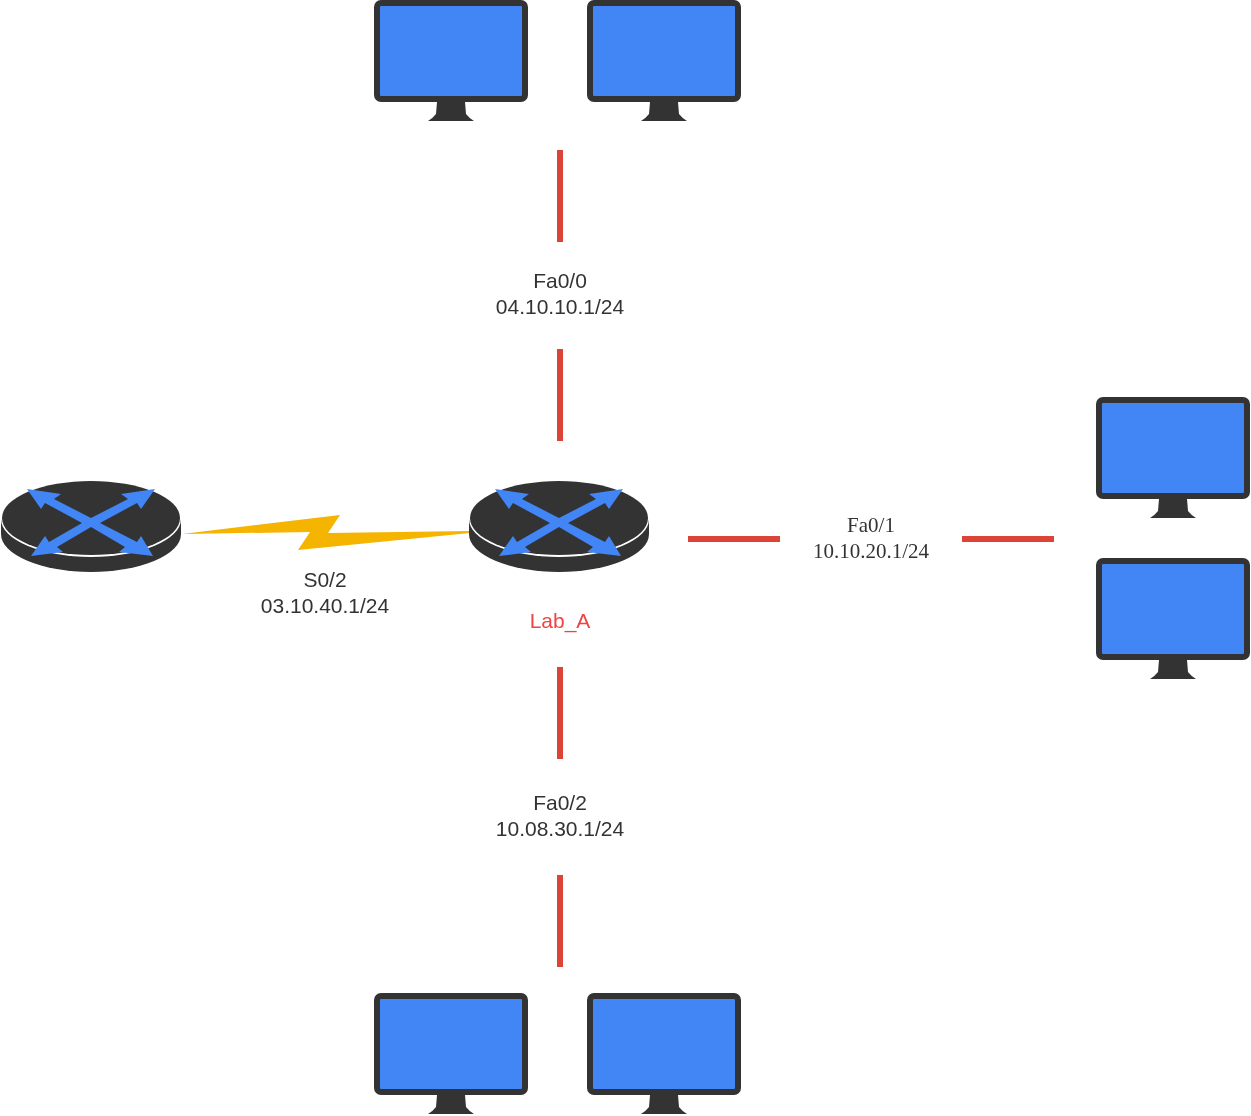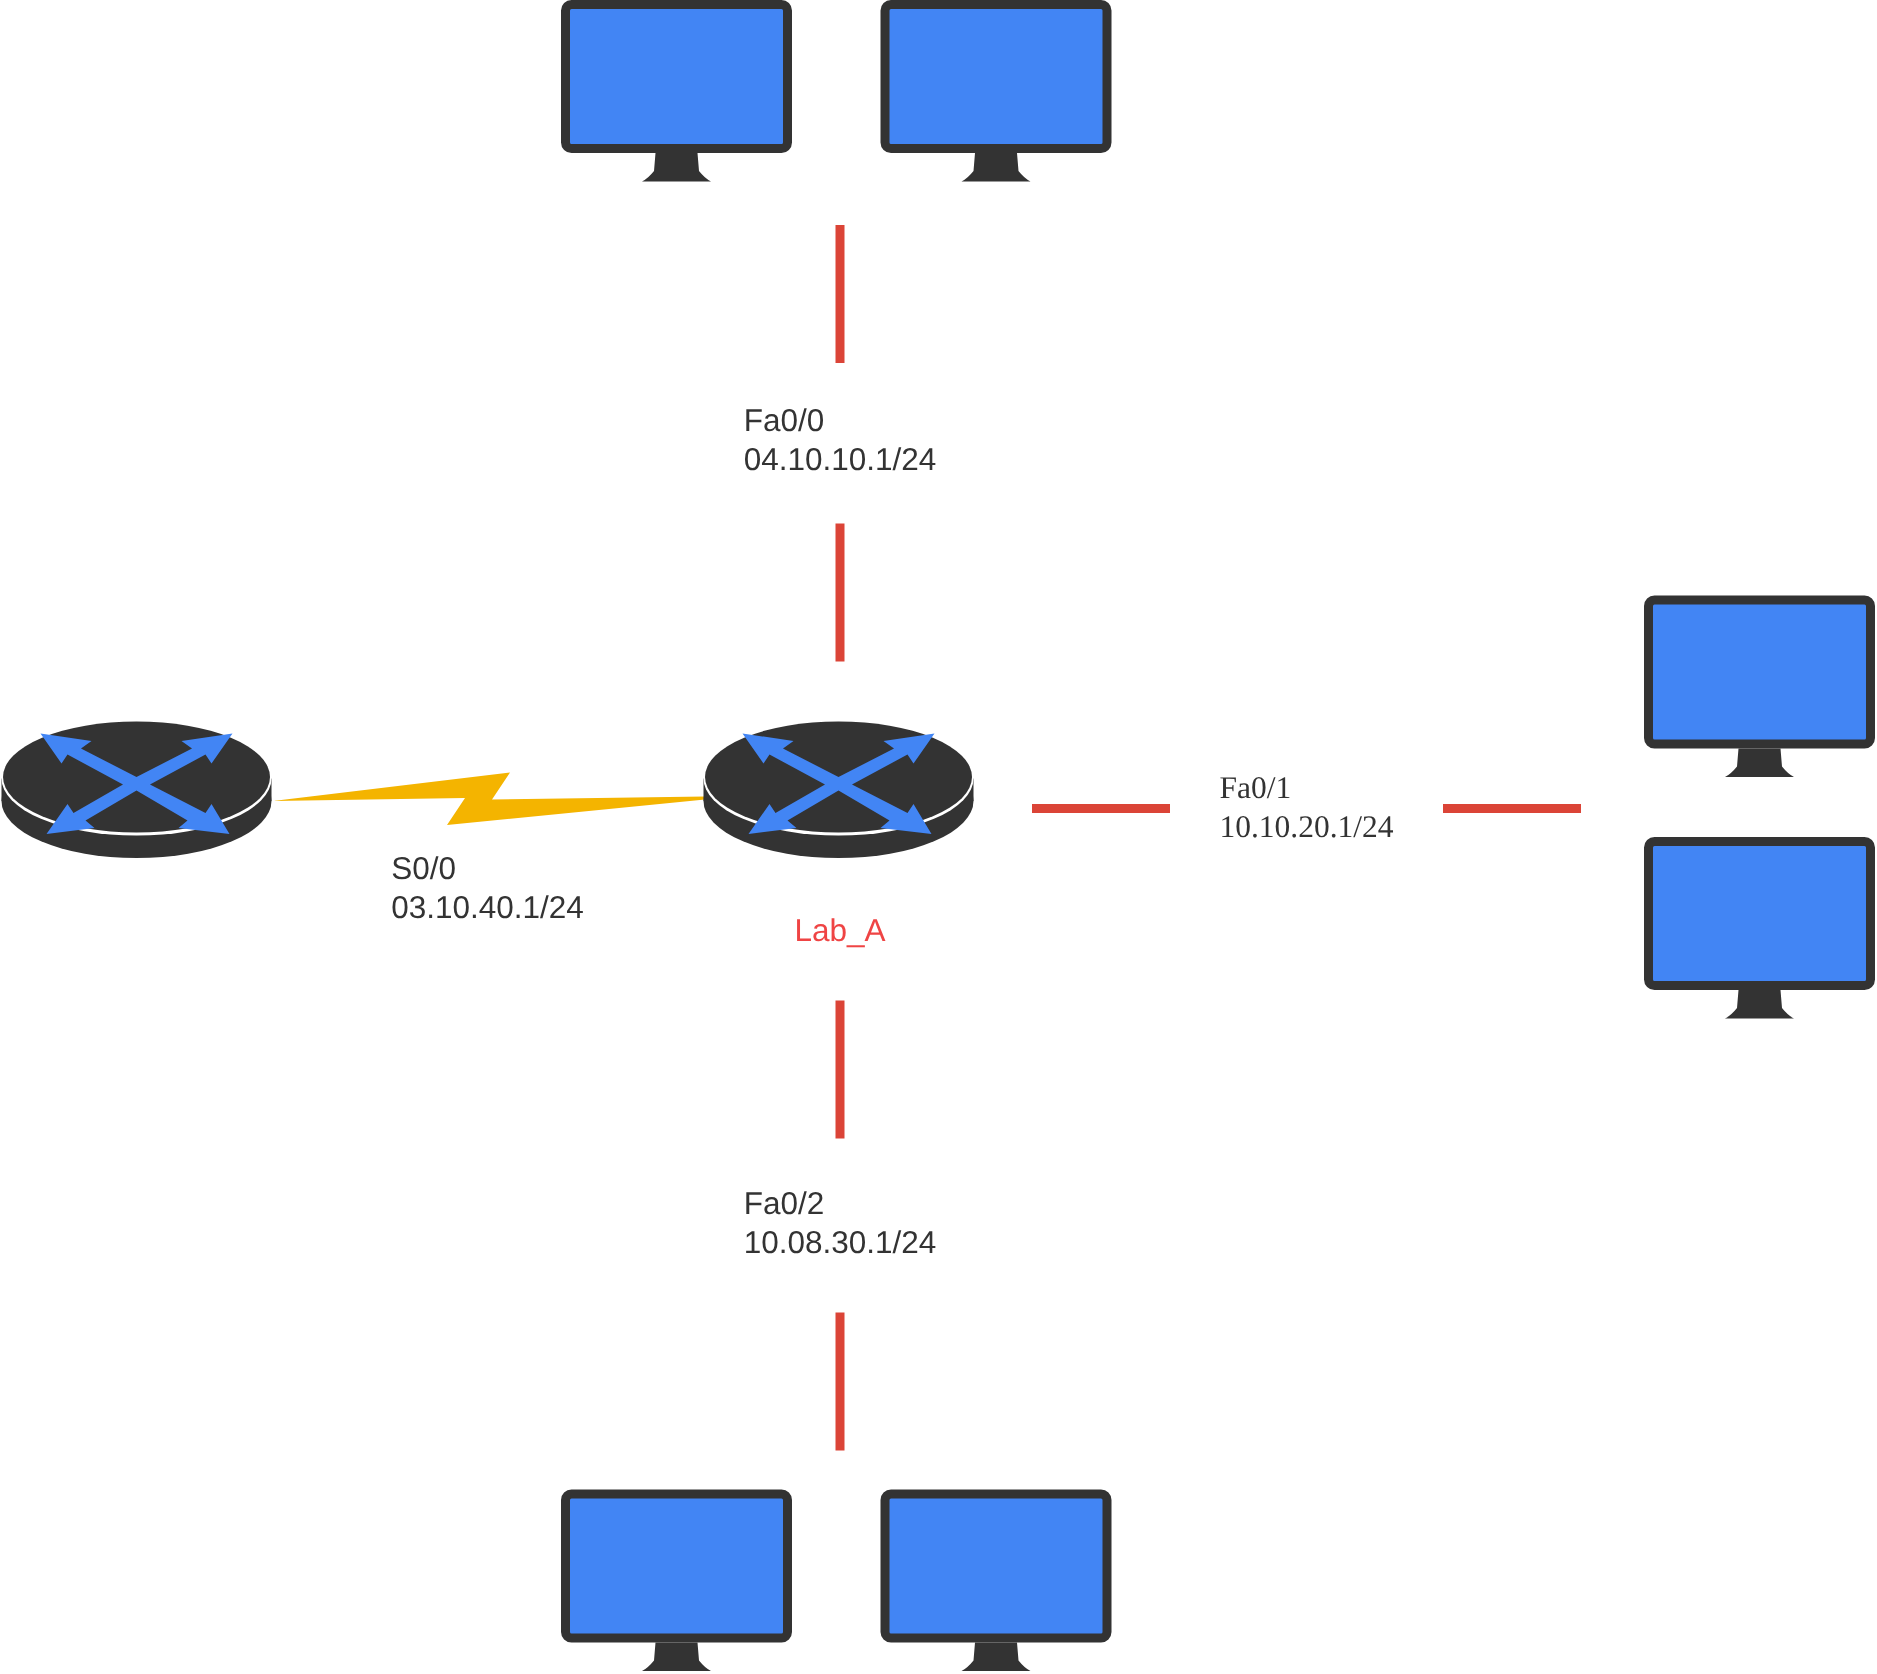--- a/index.html
+++ b/index.html
@@ -1,19 +1,19 @@
 <!DOCTYPE html>
 <html><head>
 <meta charset="utf-8">
 <style>
   html, body { margin:0; padding:0; background:#ffffff; }
   body { width:1251px; height:1116px; position:relative; overflow:hidden;
          font-family:"Liberation Sans", sans-serif; }
   svg.stage { position:absolute; left:0; top:0; }
-  .lbl { position:absolute; text-align:left; color:#333333; font-size:21px; line-height:26px; transform:translateX(-50%); white-space:nowrap; }
+  .lbl { position:absolute; text-align:center; color:#333333; font-size:21px; line-height:26px; transform:translateX(-50%); white-space:nowrap; }
   .lbl div { display:block; }
   .name { color:#ef4444; }
 </style>
 </head>
 <body>
 
 <svg class="stage" width="1251" height="1116" viewBox="0 0 1251 1116">
   <defs>
     <g id="monitor">
       <rect x="3" y="3" width="148" height="96" rx="4" ry="4" fill="#4285f4" stroke="#333333" stroke-width="6"></rect>
@@ -84,17 +84,17 @@
 </div>
 <div class="lbl" style="left:871px; top:512px;font-family:Liberation Serif, serif;">
   <div>Fa0/1</div>
   <div>10.10.20.1/24</div>
 </div>
 <div class="lbl" style="left:560px; top:790px;">
   <div>Fa0/2</div>
   <div>10.08.30.1/24</div>
 </div>
 <div class="lbl" style="left:325px; top:567px;">
-  <div>S0/0</div>
+  <div>S0/2</div>
   <div>03.10.40.1/24</div>
 </div>
 
 <div class="lbl name" style="left:560px; top:608px;">Lab_A</div>
 
 </body></html>

